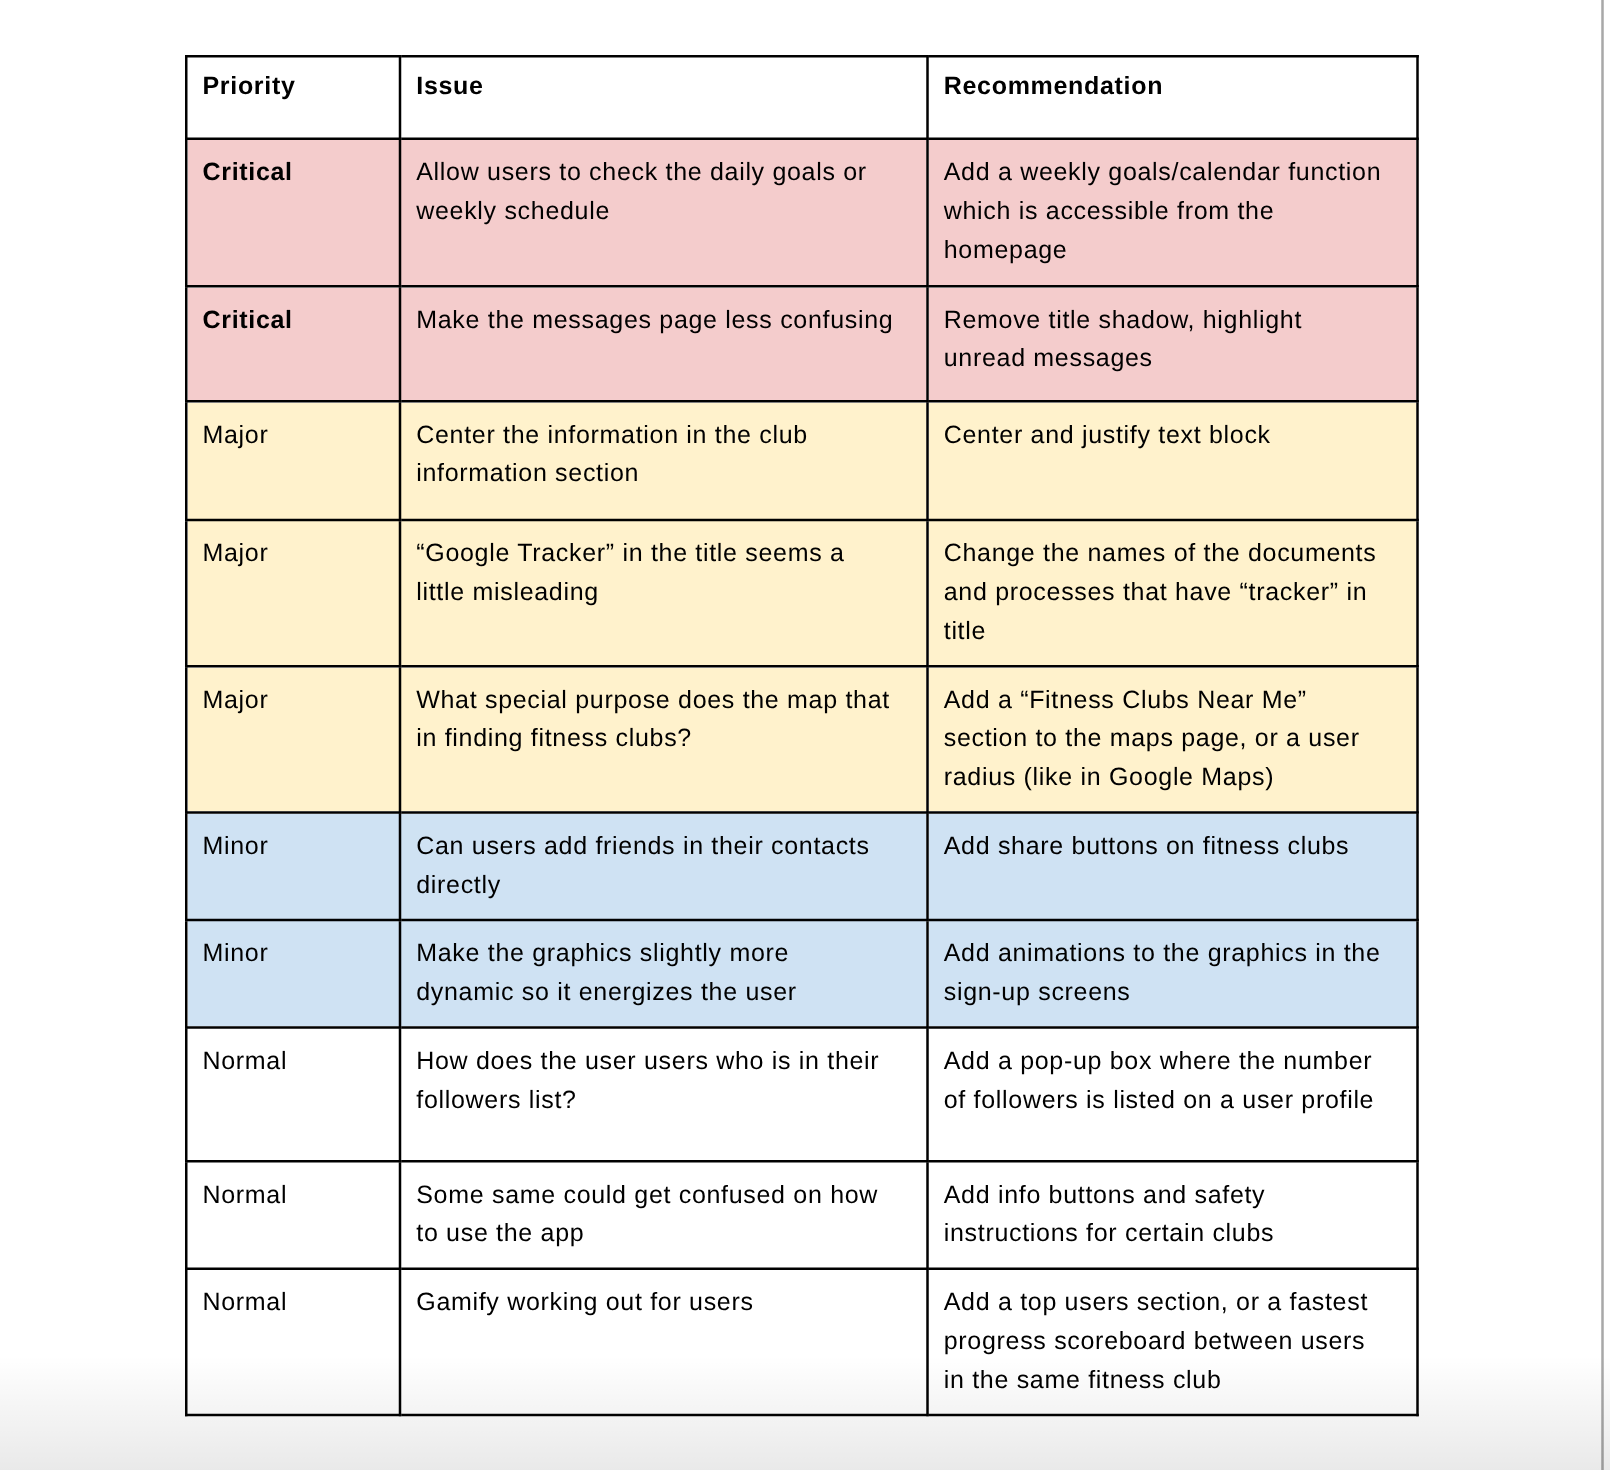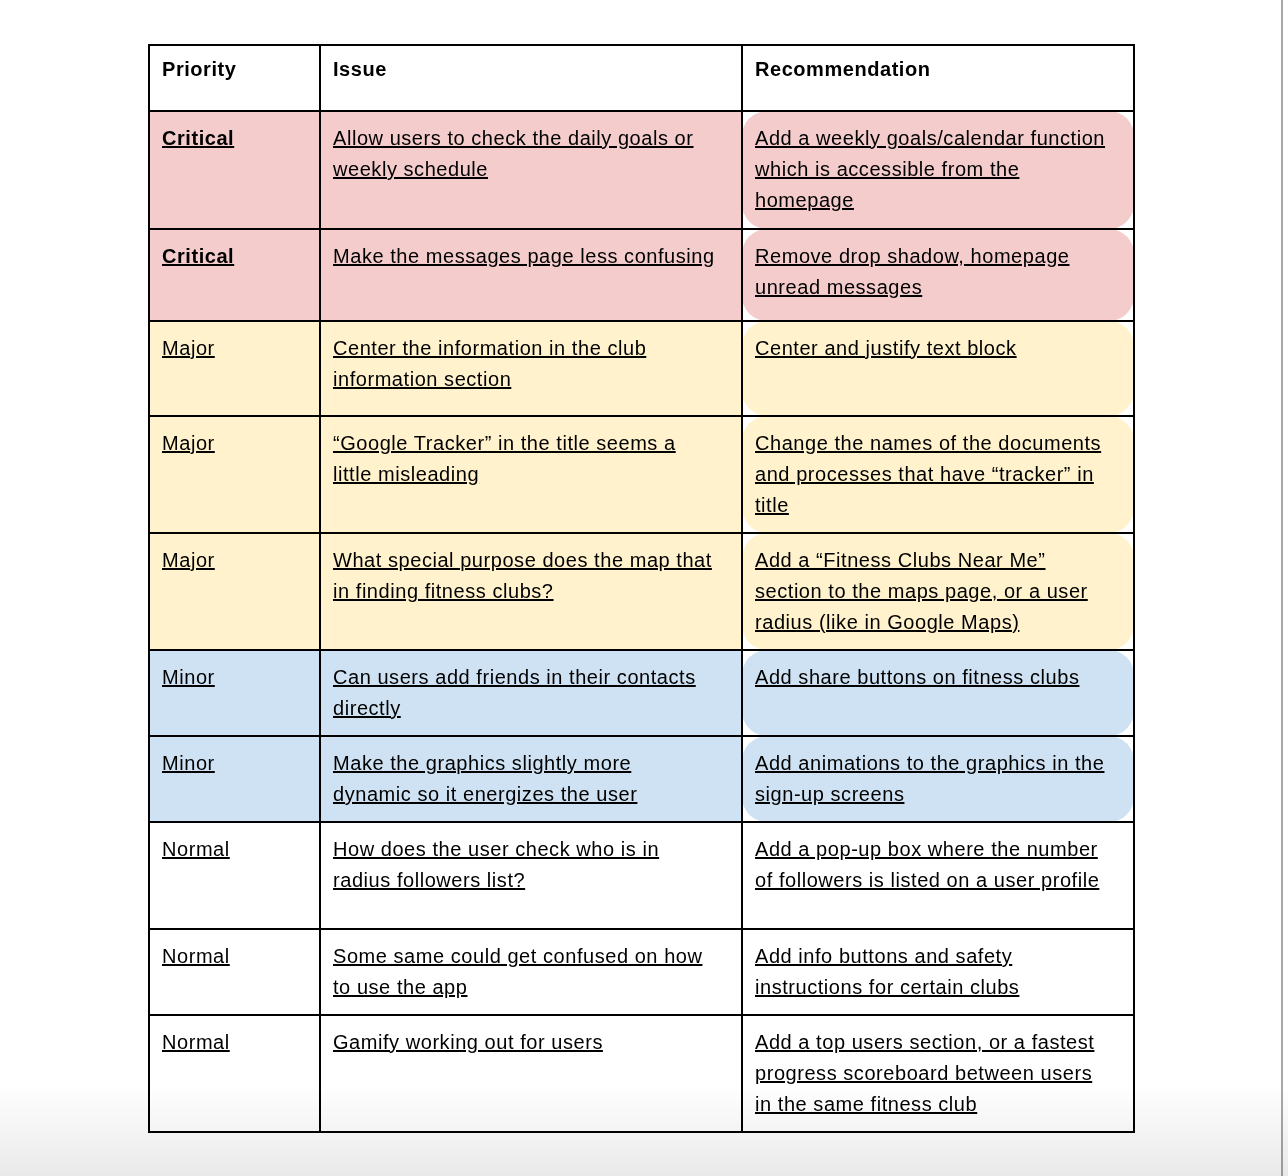--- a/index.html
+++ b/index.html
@@ -33,23 +33,23 @@
     line-height: 31px;
     letter-spacing: 0.55px;
     font-weight: 400;
     overflow: hidden;
   }
   .review-table th {
     font-weight: 700;
     height: 48px;
     padding: 8px 12px 8px 12px;
   }
-  .review-table td { padding: 11px 12px 11px 12px; text-decoration: underline; }
+  .review-table td { padding: 11px 12px 11px 12px; }
   td.issue-cell { padding-right: 26px; }
-  td.rec-cell   { padding-right: 21px; border-radius: 25px; }
+  td.rec-cell   { padding-right: 21px; }
   tr.severity-critical td.priority-cell { font-weight: 700; }
 
   .right-edge-divider {
     position: absolute;
     left: 1281px;
     top: 0;
     width: 2px;
     height: 1176px;
     background: #a8a8a8;
   }
@@ -81,21 +81,21 @@
   </thead>
   <tbody id="table-body">
       <tr class="severity-critical" style="background-color: rgb(244, 204, 204); height: 118px;">
     <td class="priority-cell">Critical</td>
     <td class="issue-cell">Allow users to check the daily goals or weekly schedule</td>
     <td class="rec-cell">Add a weekly goals/calendar function which is accessible from the homepage</td>
   </tr>
       <tr class="severity-critical" style="background-color: rgb(244, 204, 204); height: 92px;">
     <td class="priority-cell">Critical</td>
     <td class="issue-cell">Make the messages page less confusing</td>
-    <td class="rec-cell">Remove drop shadow, homepage unread messages</td>
+    <td class="rec-cell">Remove title shadow, highlight unread messages</td>
   </tr>
       <tr class="severity-major" style="background-color: rgb(255, 242, 204); height: 95px;">
     <td class="priority-cell">Major</td>
     <td class="issue-cell">Center the information in the club information section</td>
     <td class="rec-cell">Center and justify text block</td>
   </tr>
       <tr class="severity-major" style="background-color: rgb(255, 242, 204); height: 115px;">
     <td class="priority-cell">Major</td>
     <td class="issue-cell">“Google Tracker” in the title seems a little misleading</td>
     <td class="rec-cell">Change the names of the documents and processes that have “tracker” in title</td>
@@ -110,21 +110,21 @@
     <td class="issue-cell">Can users add friends in their contacts directly</td>
     <td class="rec-cell">Add share buttons on fitness clubs</td>
   </tr>
       <tr class="severity-minor" style="background-color: rgb(207, 226, 243); height: 86px;">
     <td class="priority-cell">Minor</td>
     <td class="issue-cell">Make the graphics slightly more dynamic so it energizes the user</td>
     <td class="rec-cell">Add animations to the graphics in the sign-up screens</td>
   </tr>
       <tr class="severity-normal" style="background-color: rgb(255, 255, 255); height: 107px;">
     <td class="priority-cell">Normal</td>
-    <td class="issue-cell">How does the user check who is in radius followers list?</td>
+    <td class="issue-cell">How does the user users who is in their followers list?</td>
     <td class="rec-cell">Add a pop-up box where the number of followers is listed on a user profile</td>
   </tr>
       <tr class="severity-normal" style="background-color: rgb(255, 255, 255); height: 85px;">
     <td class="priority-cell">Normal</td>
     <td class="issue-cell">Some same could get confused on how to use the app</td>
     <td class="rec-cell">Add info buttons and safety instructions for certain clubs</td>
   </tr>
       <tr class="severity-normal" style="background-color: rgb(255, 255, 255); height: 102px;">
     <td class="priority-cell">Normal</td>
     <td class="issue-cell">Gamify working out for users</td>

